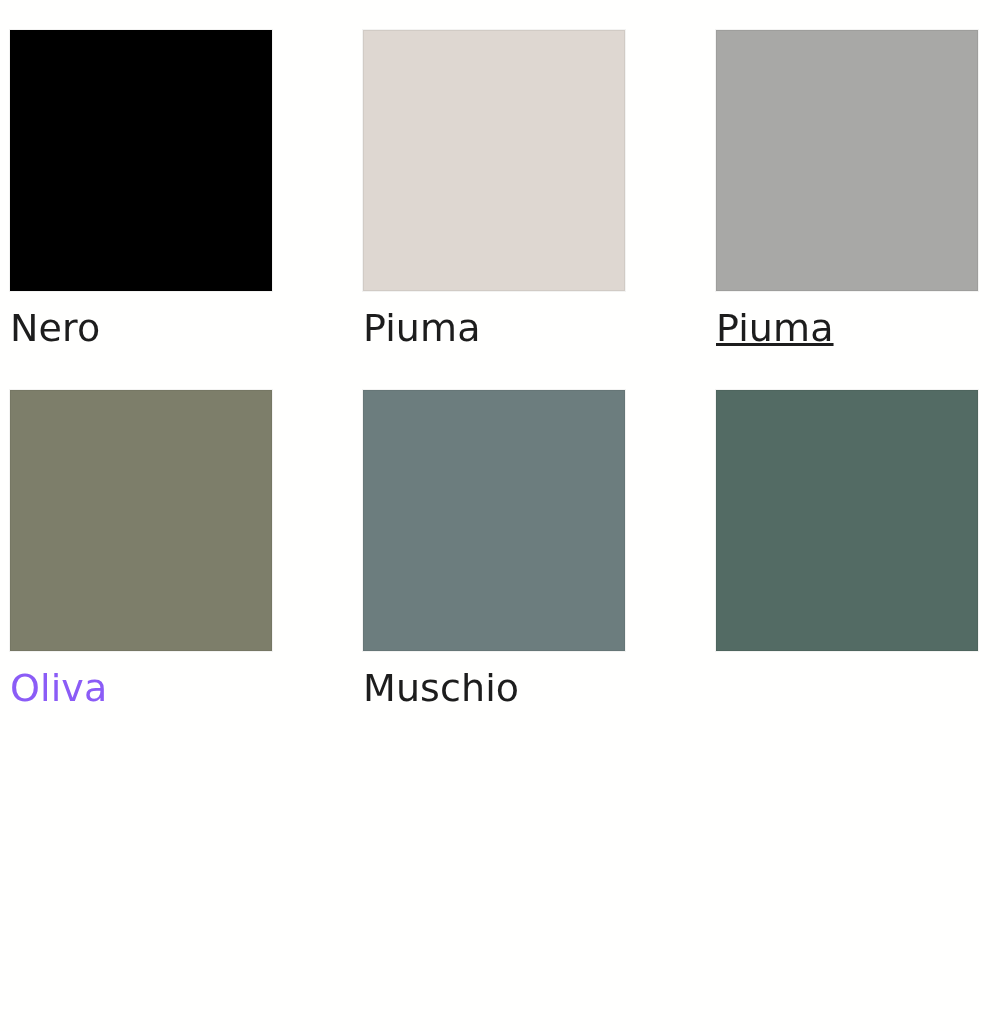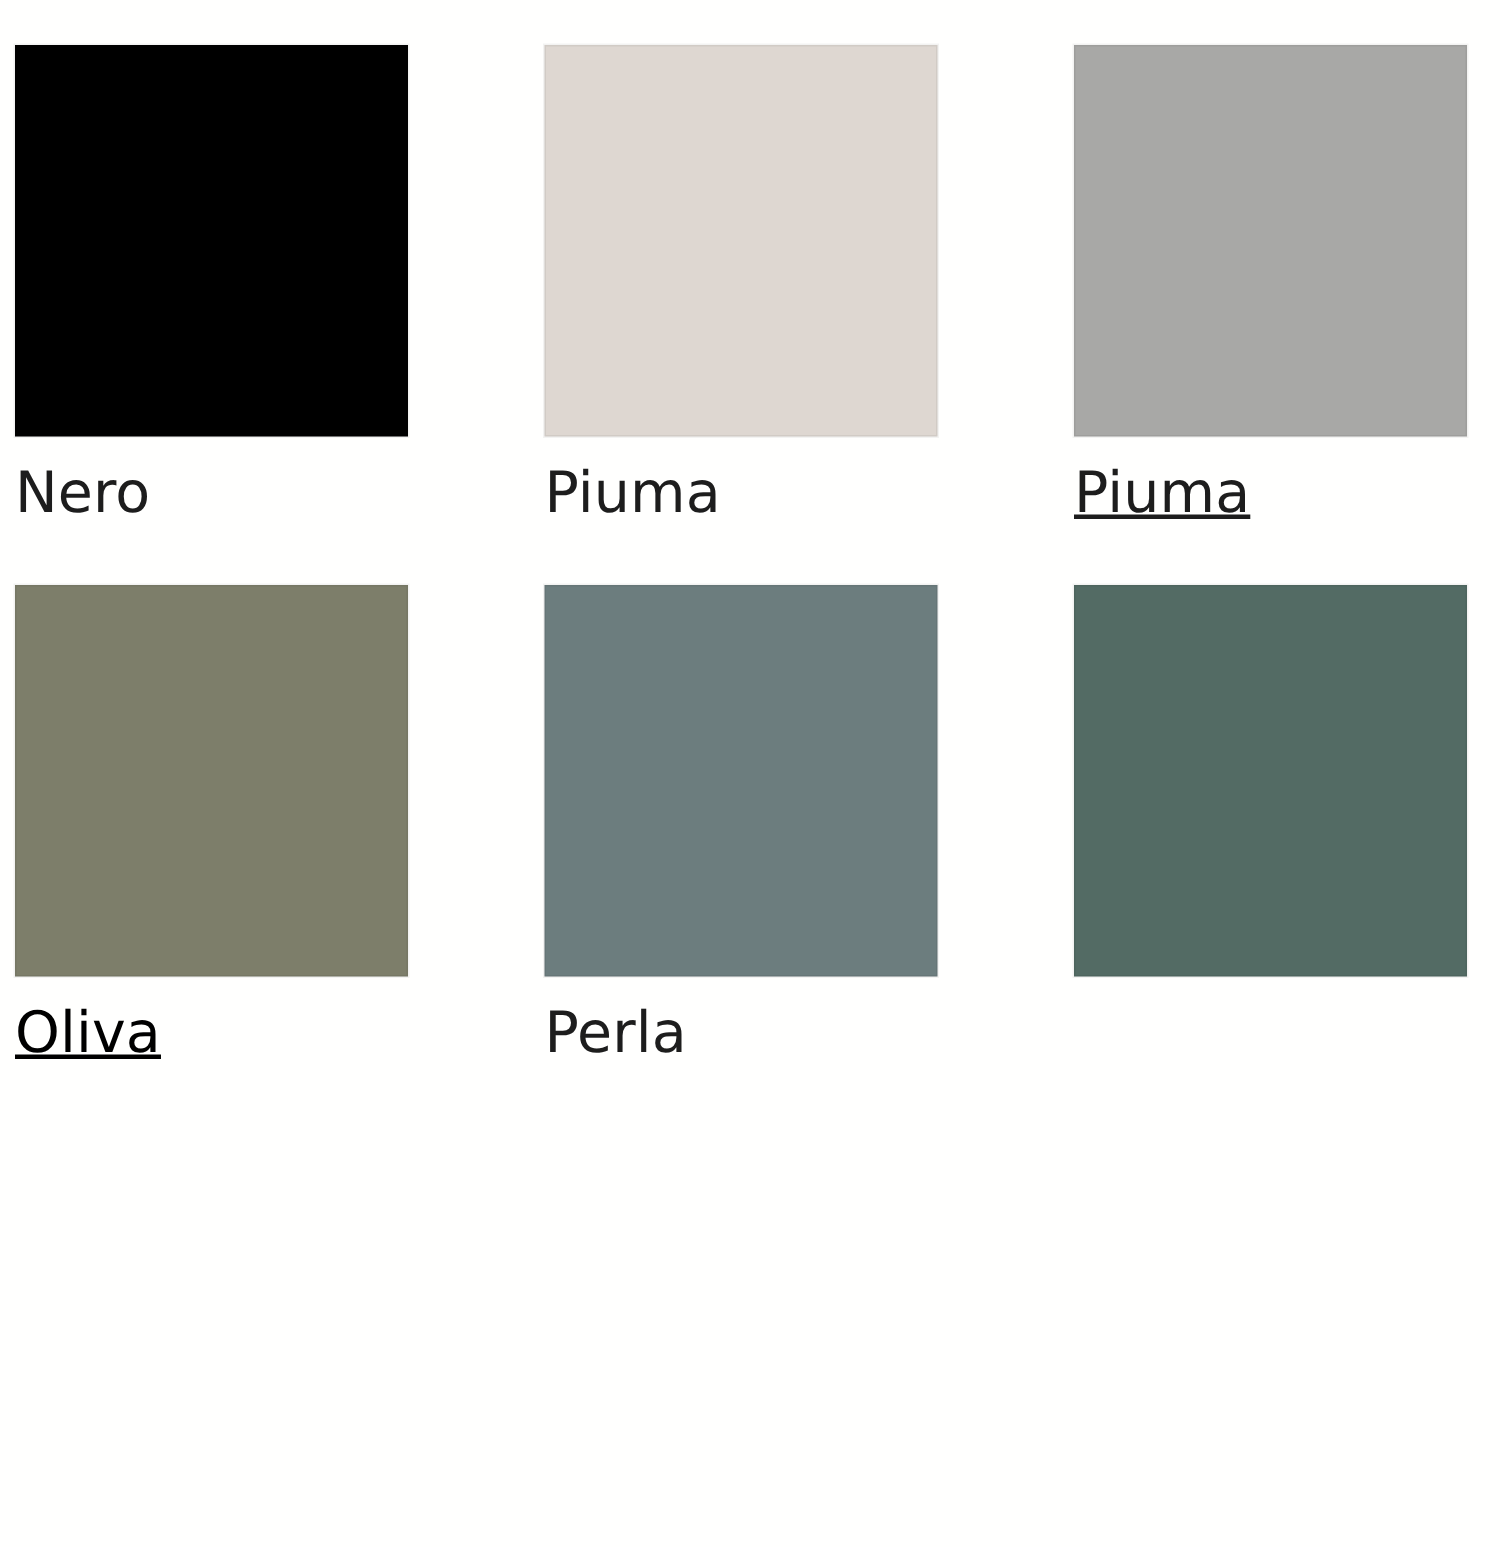--- a/index.html
+++ b/index.html
@@ -81,26 +81,26 @@
       <span class="swatch-label" style="color: rgb(29, 29, 29);">Piuma</span>
     </div>
 
     <div class="swatch-cell col-2 row-0">
       <div class="swatch-chip" style="background-color: rgb(168, 168, 166);"></div>
       <span class="swatch-label" style="color: rgb(29, 29, 29); text-decoration: underline;">Piuma</span>
     </div>
 
     <div class="swatch-cell col-0 row-1">
       <div class="swatch-chip" style="background-color: rgb(125, 126, 106);"></div>
-      <span class="swatch-label" style="color: #000000; text-decoration: underline;">Oliva</span>
+      <span class="swatch-label" style="color: #8b5cf6;">Oliva</span>
     </div>
 
     <div class="swatch-cell col-1 row-1">
       <div class="swatch-chip" style="background-color: rgb(108, 125, 126);"></div>
-      <span class="swatch-label" style="color: rgb(29, 29, 29);">Perla</span>
+      <span class="swatch-label" style="color: rgb(29, 29, 29);">Muschio</span>
     </div>
 
     <div class="swatch-cell col-2 row-1">
       <div class="swatch-chip" style="background-color: rgb(83, 107, 100);"></div>
     </div>
 
   </div>
 
 </div>
 

